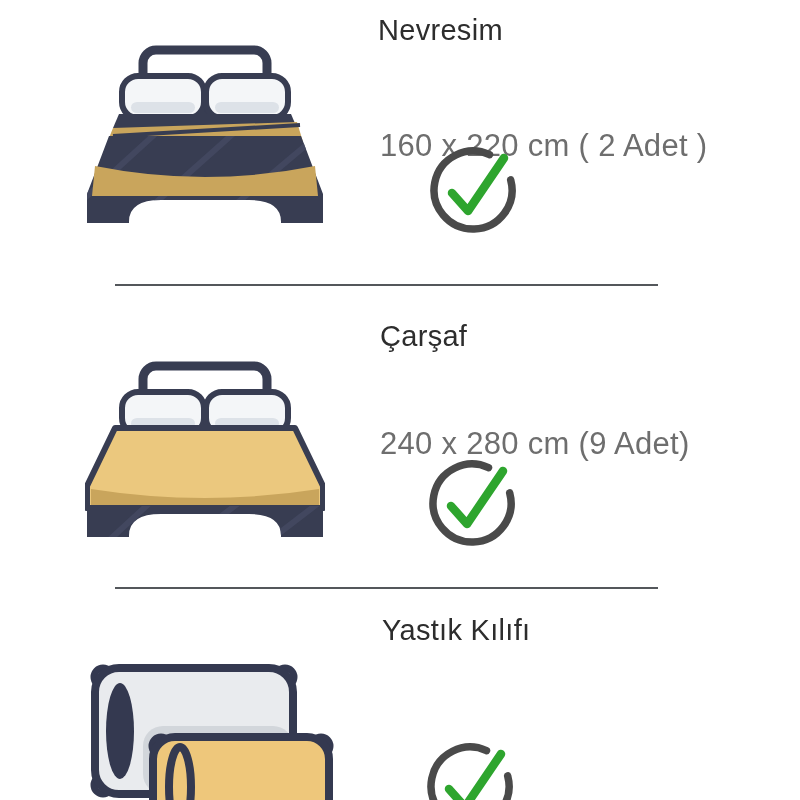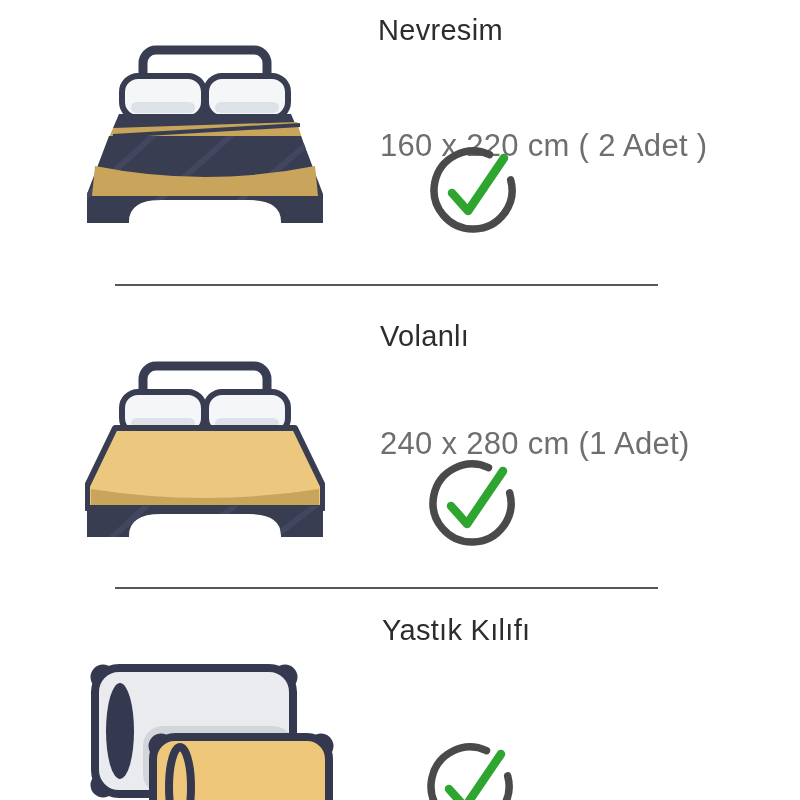--- a/index.html
+++ b/index.html
@@ -88,23 +88,23 @@
 
       <path d="M2 148 L238 148 L238 179 L196 179 Q197 156 164 156 L76 156 Q43 156 44 179 L2 179 Z" fill="#383d52"></path>
       <g clip-path="url(#b2base)" stroke="#454a63" stroke-width="6" opacity="0.8">
         <line x1="20" y1="186" x2="70" y2="140"></line>
         <line x1="100" y1="186" x2="160" y2="140"></line>
         <line x1="180" y1="186" x2="240" y2="140"></line>
       </g>
     </svg>
   </div>
 
-  <div class="abs sec-title" style="left:380px;top:320px;">Volanlı</div>
+  <div class="abs sec-title" style="left:380px;top:320px;">Çarşaf</div>
 
-  <div class="abs sec-size" style="left:380px;top:386px;">240 x 280 cm (1 Adet)</div>
+  <div class="abs sec-size" style="left:380px;top:386px;">240 x 280 cm (9 Adet)</div>
 
   <div class="abs" style="left:426px;top:457px;width:92px;height:92px;">
     <svg width="92" height="92" viewBox="0 0 92 92">
       <path d="M 83.7 35.9 A 39 39 0 1 1 62.5 10.7" fill="none" stroke="#4a4a4a" stroke-width="7.5" stroke-linecap="round"></path>
       <polyline points="25,49 41,67 77,14" fill="none" stroke="#2ea52e" stroke-width="8.5" stroke-linecap="round" stroke-linejoin="round"></polyline>
     </svg>
   </div>
 
   <div class="abs divider" style="left:115px;top:587px;width:543px;"></div>
 

